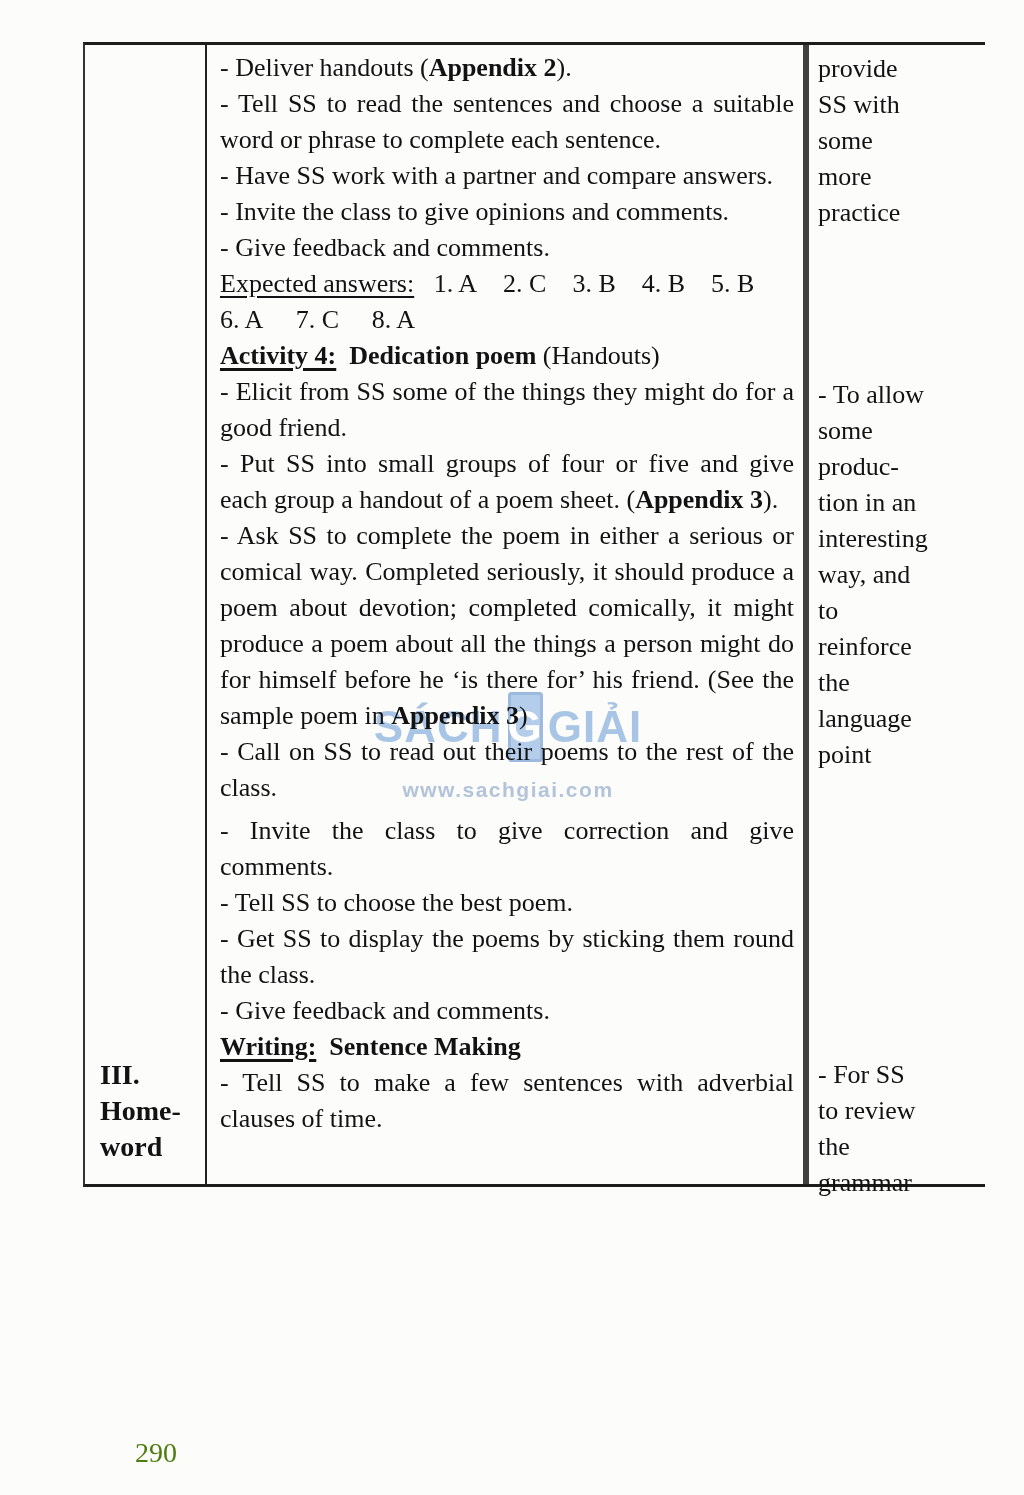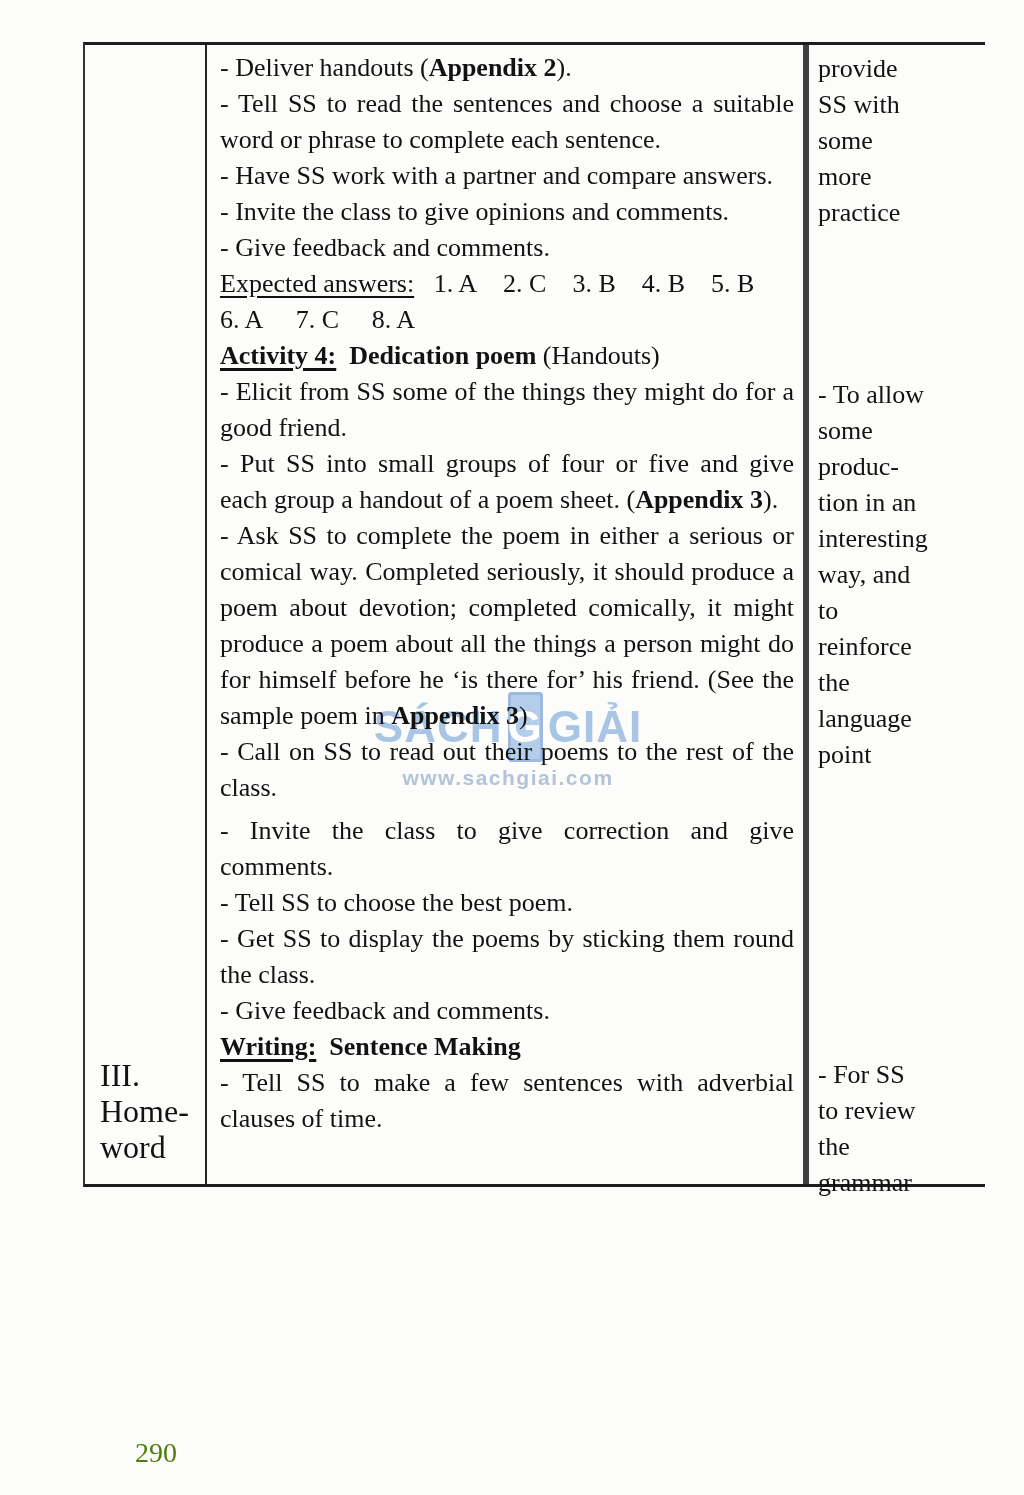--- a/index.html
+++ b/index.html
@@ -23,21 +23,21 @@
     font-family: "Liberation Sans", sans-serif;
   }
   .wm-logo {
     display: inline-flex; align-items: center; justify-content: center;
     width: 54px; height: 70px;
     background: #b4cdea; color: #ffffff;
     border-radius: 4px; font-size: 44px; font-weight: bold;
     box-shadow: inset 0 0 0 3px #9dbade;
   }
   .wm-url {
-    margin-top: 4px; font-size: 21px; color: #b3c3da; letter-spacing: 1.5px;
+    margin-top: 16px; font-size: 21px; color: #b3c3da; letter-spacing: 1.5px;
     font-family: "Liberation Sans", sans-serif; font-weight: bold;
   }
 
   
   .lesson-table {
     position: absolute; left: 83px; top: 42px;
     width: 900px; height: 1139px;
     border-top: 3px solid #1d1d1d;
     border-bottom: 3px solid #1d1d1d;
     border-left: 2px solid #333333;
@@ -63,21 +63,21 @@
   .para { text-align: justify; margin: 0; }
   .para.gap { margin-top: 7px; }
   .para.heading { text-align: left; }
   .para.answers { text-align: left; }
   .seg-b { font-weight: bold; }
   .seg-u { text-decoration: underline; text-decoration-thickness: 2px; text-underline-offset: 4px; margin-top: 8px; }
   .para.heading .seg-u { text-decoration-thickness: 3px; }
 
   .stage-label {
     position: absolute; top: 1012px; left: 15px;
-    font-weight: normal; font-size: 32px; line-height: 36px;
+    font-weight: bold; font-size: 28px; line-height: 36px;
     white-space: nowrap;
   }
 
   .note { position: absolute; left: 9px; white-space: nowrap; }
   .note-1 { top: 6px; }
   .note-2 { top: 332px; }
   .note-3 { top: 1012px; }
 
   .page-number {
     position: absolute; left: 99px; top: 1437px;

